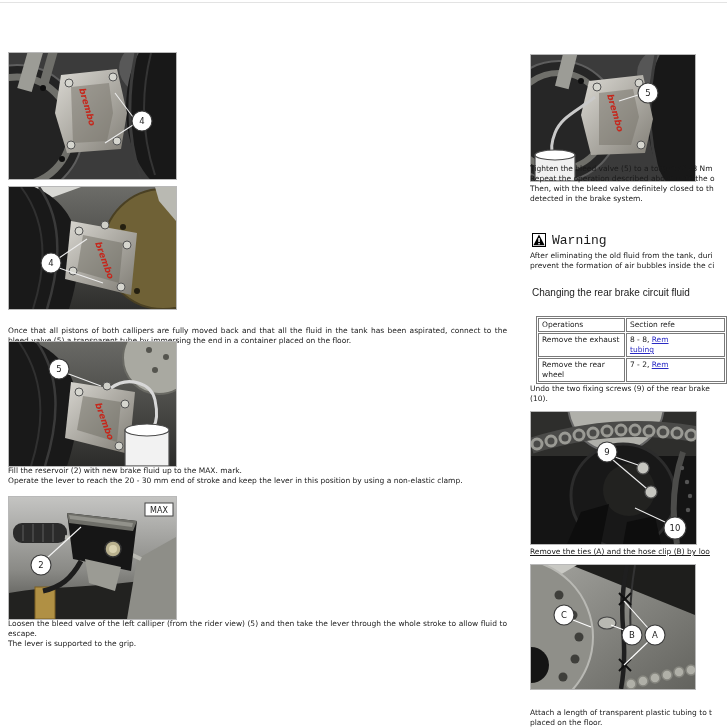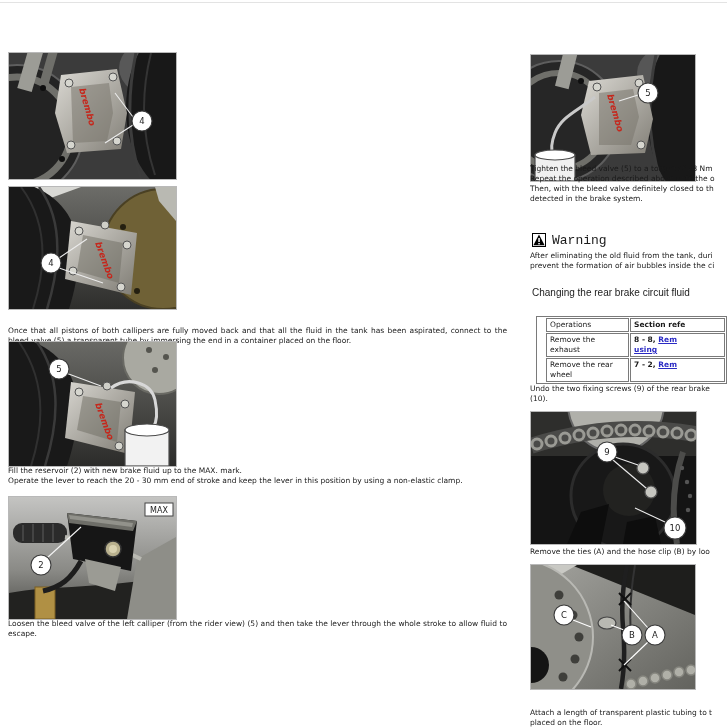--- a/index.html
+++ b/index.html
@@ -18,21 +18,21 @@
   .rightcol{left:530px;width:197px;overflow:hidden;}
   .warn-title{font-size:13px;line-height:13px;font-family:Liberation Mono, monospace;}
   .subhead{font-family:"Liberation Sans",sans-serif;font-size:10px;color:#222;}
   table.ops{
     border-collapse:separate;border-spacing:1px;
     border:1px solid #7a7a7a;background:#fff;
     font-size:7.5px;line-height:10px;color:#1a1a1a;
   }
   table.ops td{border:1px solid #7a7a7a;padding:1px 3px;vertical-align:top;background:#fff;}
   table.ops td.c1{width:138px;}
-  table.ops td.c2{width:190px;font-weight:bold;}
+  table.ops td.c2{width:190px;}
   a.ref{color:#2a2ac4;text-decoration:underline;cursor:pointer;}
   .callout-num{font-size:8.5px;fill:#222;font-family:"DejaVu Sans",sans-serif;}
   .brand{font-size:9px;font-weight:bold;font-style:italic;fill:#c5271c;font-family:"DejaVu Sans",sans-serif;}
   .leader{stroke:#ececec;stroke-width:1.1;fill:none;}
   .ccirc{fill:#ffffff;stroke:#3a3a3a;stroke-width:1.1;}
 </style>
 </head>
 <body>
 
 <div class="abs top-rule"></div>
@@ -200,20 +200,21 @@
   <line x1="38" y1="61" x2="72" y2="30" stroke="#f5f5f5" stroke-width="1.1"></line>
   <g>
     <circle class="ccirc" cx="32" cy="68" r="10"></circle>
     <text class="callout-num" x="32" y="71" text-anchor="middle">2</text>
   </g>
 </svg>
 </div>
 
 <div class="abs" style="left:8px;top:619px;width:499px;">
   <div class="para">Loosen the bleed valve of the left calliper (from the rider view) (5) and then take the lever through the whole stroke to allow fluid to escape.</div>
+  <div>The lever is supported to the grip.</div>
 </div>
 
 <div class="abs photo" style="left:530px;top:54px;width:164px;height:126px;">
 <svg width="164" height="126" viewBox="0 0 164 126">
   <defs>
     <linearGradient id="r1c" x1="0" y1="0" x2="1" y2="1">
       <stop offset="0" stop-color="#dcdad4"></stop>
           <stop offset="1" stop-color="#827f77"></stop>
     </linearGradient>
   </defs>
@@ -267,29 +268,29 @@
     <span class="warn-title">Warning</span>
   </div>
 </div>
 <div class="abs rightcol" style="top:251px;">
   <div class="nowrapline">After eliminating the old fluid from the tank, duri</div>
   <div class="nowrapline">prevent the formation of air bubbles inside the ci</div>
 </div>
 
 <div class="abs subhead" style="left:532px;top:288px;width:195px;white-space:nowrap;overflow:hidden;">Changing the rear brake circuit fluid</div>
 
-<table class="ops abs" style="left:536px;top:316px;padding-left:8px;">
+<table class="ops abs" style="left:536px;top:316px;">
   <tbody>
       <tr>
     <td class="c1">Operations</td>
     <td class="c2">Section refe</td>
   </tr>
   <tr>
     <td class="c1">Remove the exhaust</td>
-    <td class="c2"><span>8 - 8, </span><a class="ref">Rem</a><br><a class="ref">using</a></td>
+    <td class="c2"><span>8 - 8, </span><a class="ref">Rem</a><br><a class="ref">tubing</a></td>
   </tr>
   <tr>
     <td class="c1">Remove the rear wheel</td>
     <td class="c2"><span>7 - 2, </span><a class="ref">Rem</a></td>
   </tr>
 </tbody>
   </table>
 
 <div class="abs rightcol" style="top:384px;">
   <div class="nowrapline">Undo the two fixing screws (9) of the rear brake</div>
@@ -334,21 +335,21 @@
     <text class="callout-num" x="76" y="43" text-anchor="middle">9</text>
   </g>
   <line class="leader" x1="134" y1="110" x2="104" y2="96"></line>
   <g>
     <circle class="ccirc" cx="144" cy="116" r="11"></circle>
     <text class="callout-num" x="144" y="119" text-anchor="middle">10</text>
   </g>
 </svg>
 </div>
 
-<div class="abs rightcol nowrapline" style="top:547px;">Remove the ties (A) and the hose clip (B) by loo</div>
+<div class="abs rightcol nowrapline" style="top:547px;text-decoration:underline;">Remove the ties (A) and the hose clip (B) by loo</div>
 
 <div class="abs photo" style="left:530px;top:564px;width:164px;height:124px;">
 <svg width="164" height="124" viewBox="0 0 164 124">
   <defs>
     <linearGradient id="r3bg" x1="0" y1="0" x2="1" y2="1">
       <stop offset="0" stop-color="#a3a39e"></stop>
           <stop offset="1" stop-color="#63635e"></stop>
     </linearGradient>
   </defs>
   <rect width="164" height="124" fill="url(#r3bg)"></rect>

